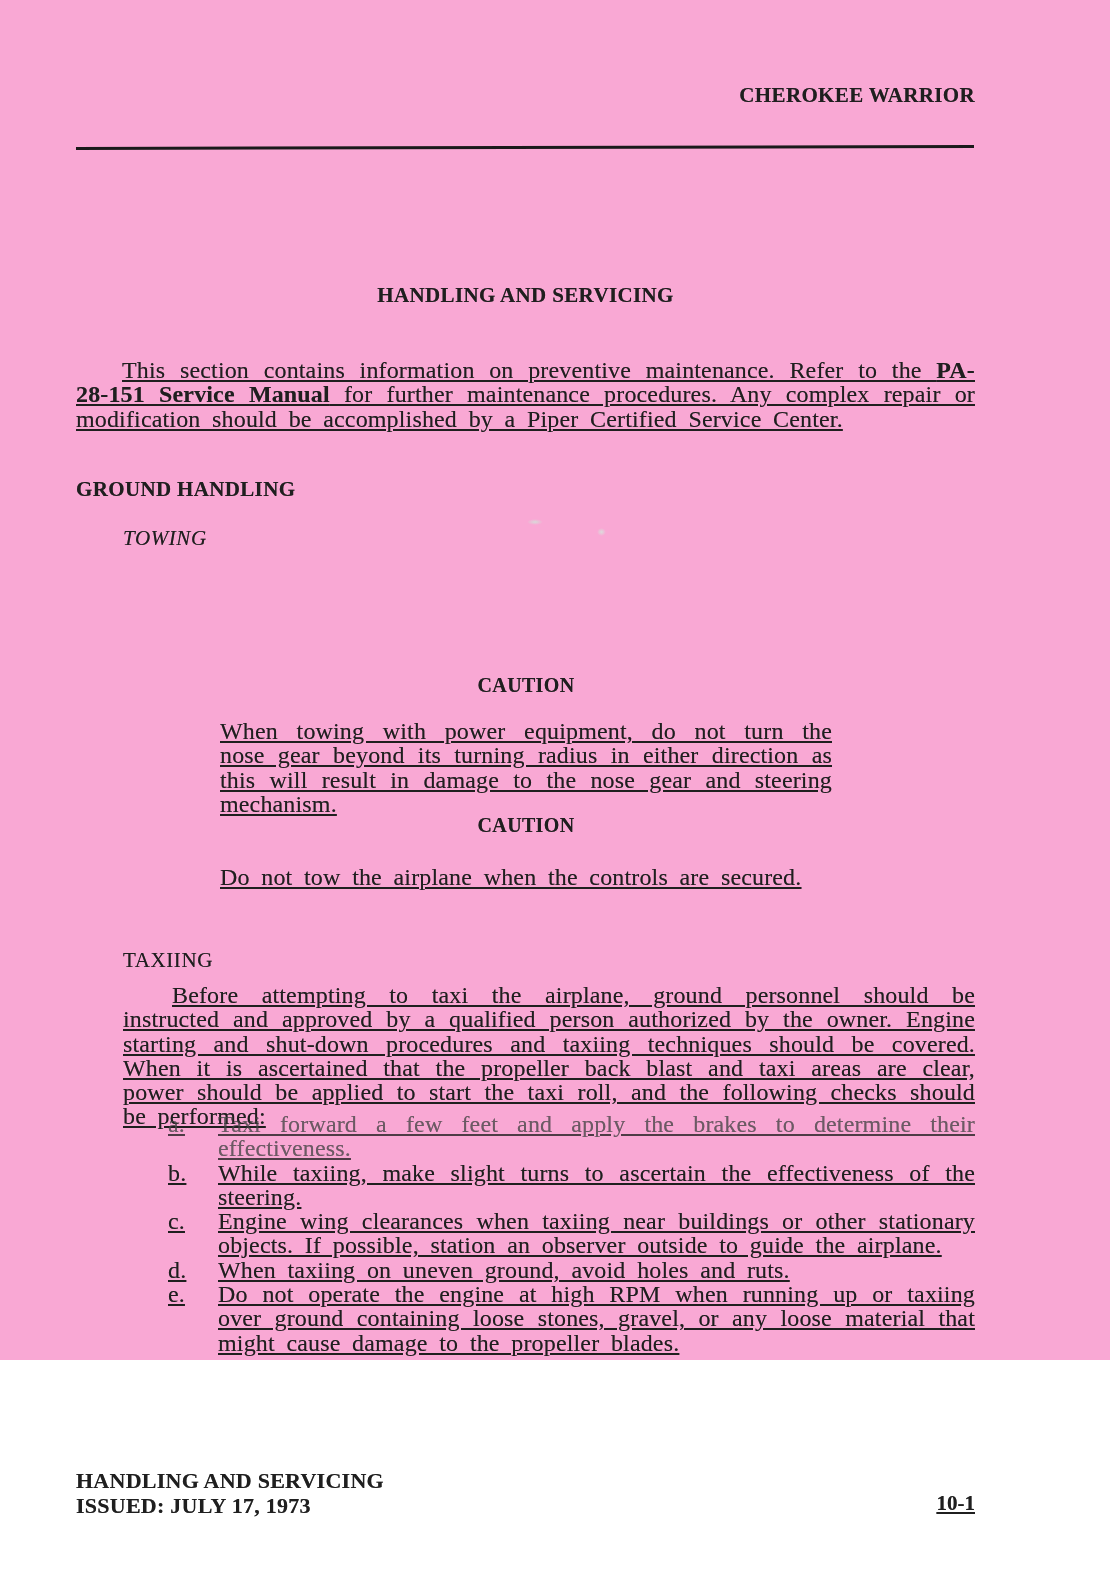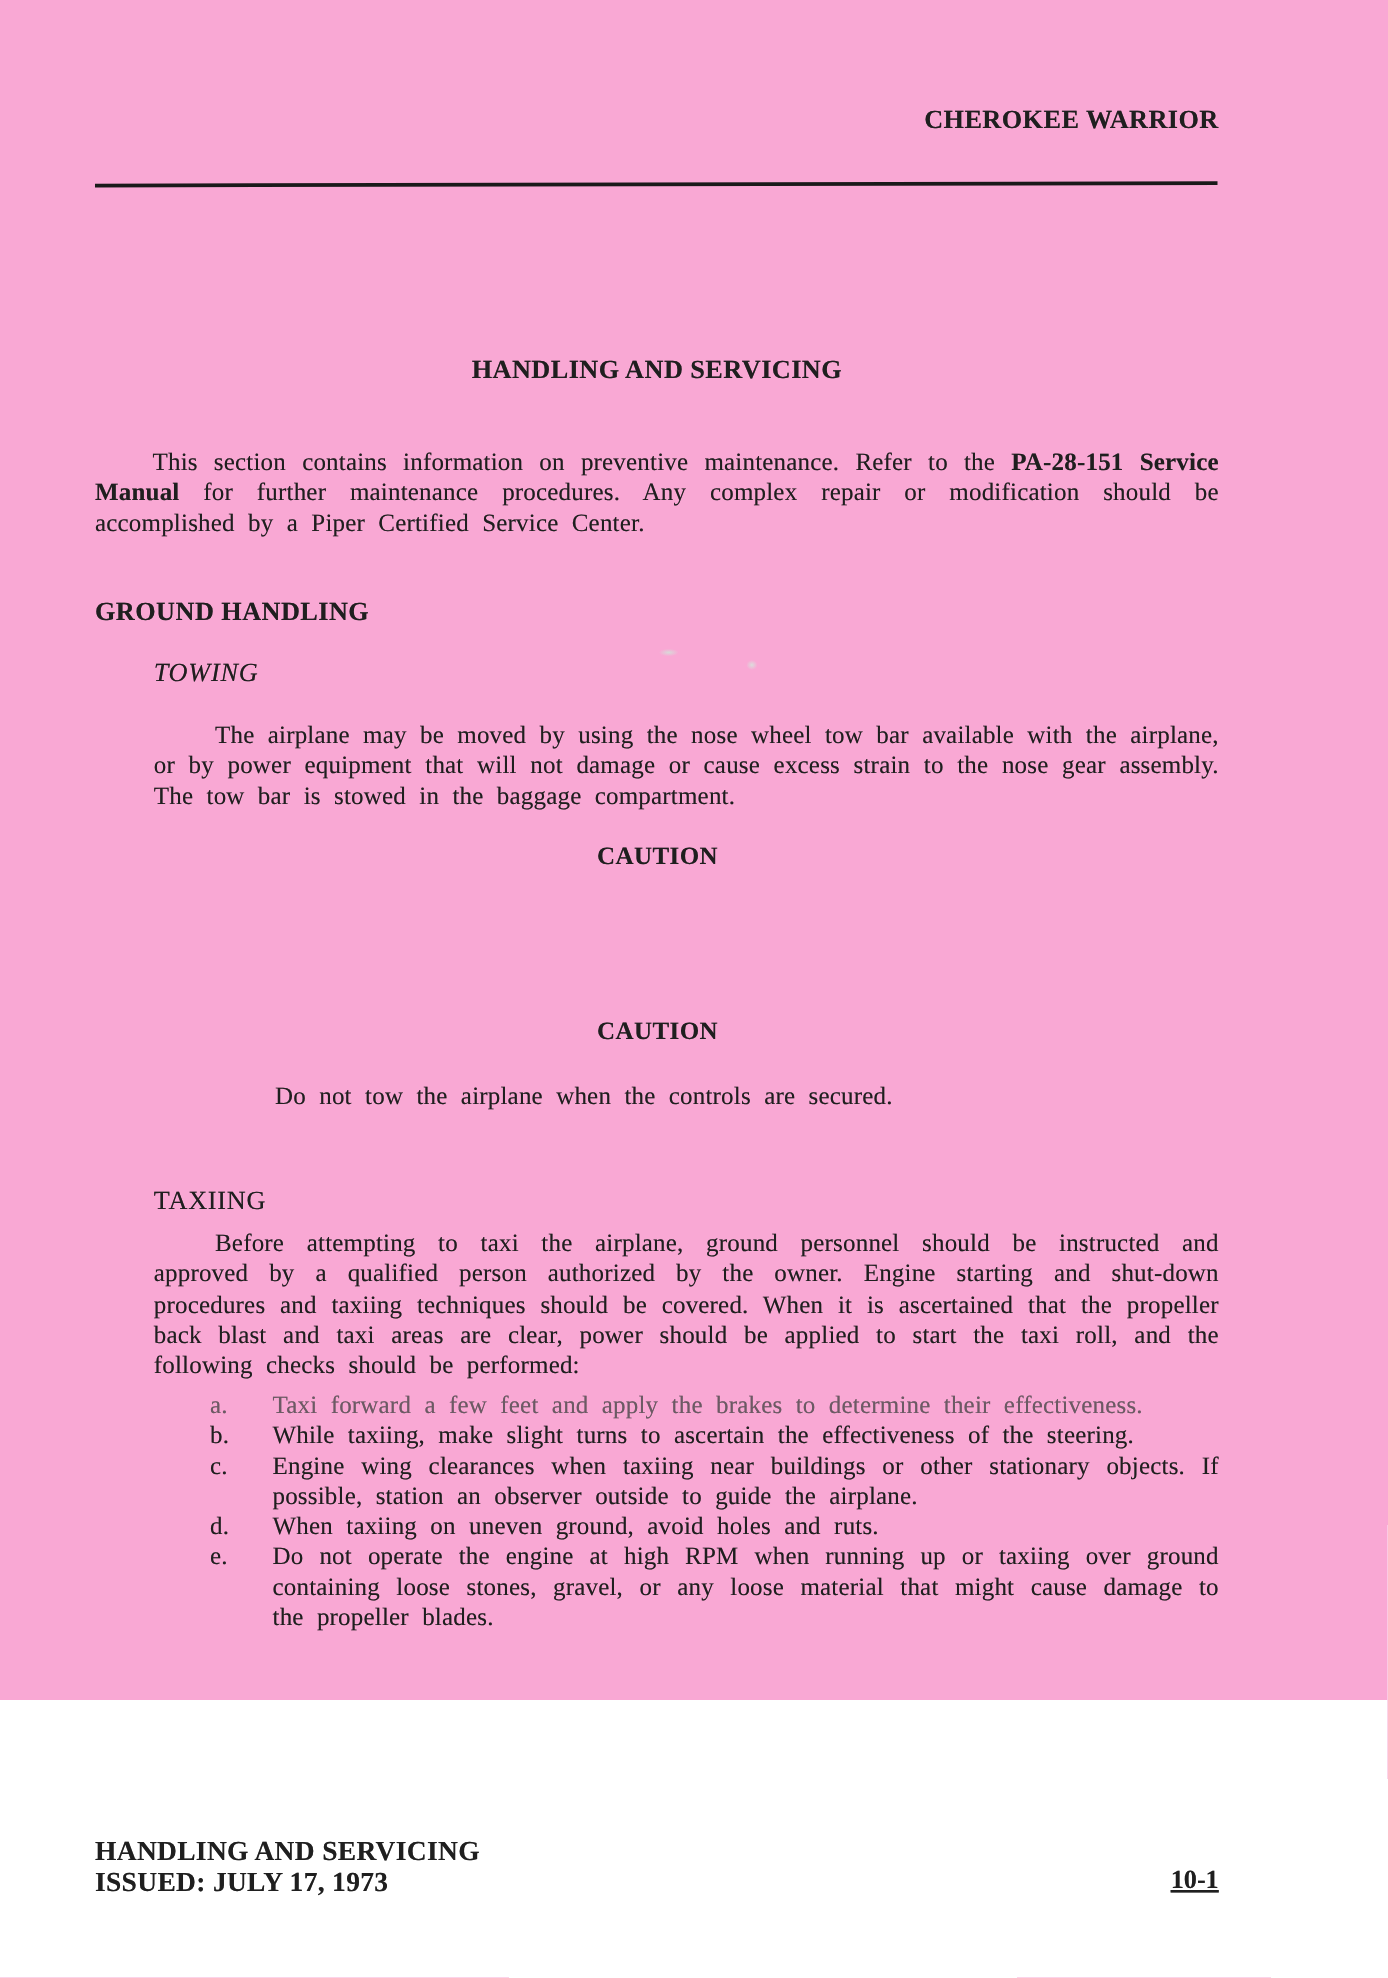--- a/index.html
+++ b/index.html
@@ -11,26 +11,27 @@
     color: #1f1f1f;
   }
   .page {
     position: relative;
     width: 1110px; height: 1360px;
     background: #f9a8d4;
   }
   
   .para {
     margin: 0;
-    font-size: 20px;
+    font-size: 24px;
     line-height: 24.3px;
     word-spacing: 5.5px;
     letter-spacing: 0.15px;
     text-align: justify;
     text-shadow: 0 0 0.3px rgba(25,25,25,.45);
+    text-decoration: underline;
   }
   .heading {
     margin: 0;
     font-size: 21px;
     letter-spacing: 0.35px;
     text-shadow: 0 0 0.5px rgba(15,15,15,.55);
     white-space: nowrap;
   }
   .bold { font-weight: bold; }
   
@@ -97,23 +98,23 @@
   <div class="rule"></div>
 
   <div class="title heading">HANDLING AND SERVICING</div>
 
   <p class="intro para"><span>This section contains information on preventive maintenance. Refer to the </span><span class="bold">PA-28-151 Service Manual</span><span> for further maintenance procedures. Any complex repair or modification should be accomplished by a Piper Certified Service Center.</span></p>
 
   <div class="h-ground heading">GROUND HANDLING</div>
 
   <div class="h-towing heading">TOWING</div>
 
-  <p class="towing-body para">The airplane may be moved by using the nose wheel tow bar available with the airplane, or by power equipment that will not damage or cause excess strain to the nose gear assembly. The tow bar is stowed in the baggage compartment.</p>
 
   <div class="c1-head heading">CAUTION</div>
+  <p class="c1-body para">When towing with power equipment, do not turn the nose gear beyond its turning radius in either direction as this will result in damage to the nose gear and steering mechanism.</p>
 
   <div class="c2-head heading">CAUTION</div>
   <p class="c2-body para">Do not tow the airplane when the controls are secured.</p>
 
   <div class="h-taxiing heading">TAXIING</div>
 
   <p class="taxi-body para">Before attempting to taxi the airplane, ground personnel should be instructed and approved by a qualified person authorized by the owner. Engine starting and shut-down procedures and taxiing techniques should be covered. When it is ascertained that the propeller back blast and taxi areas are clear, power should be applied to start the taxi roll, and the following checks should be performed:</p>
 
   <ol class="checks para">
     <li class="faded">

